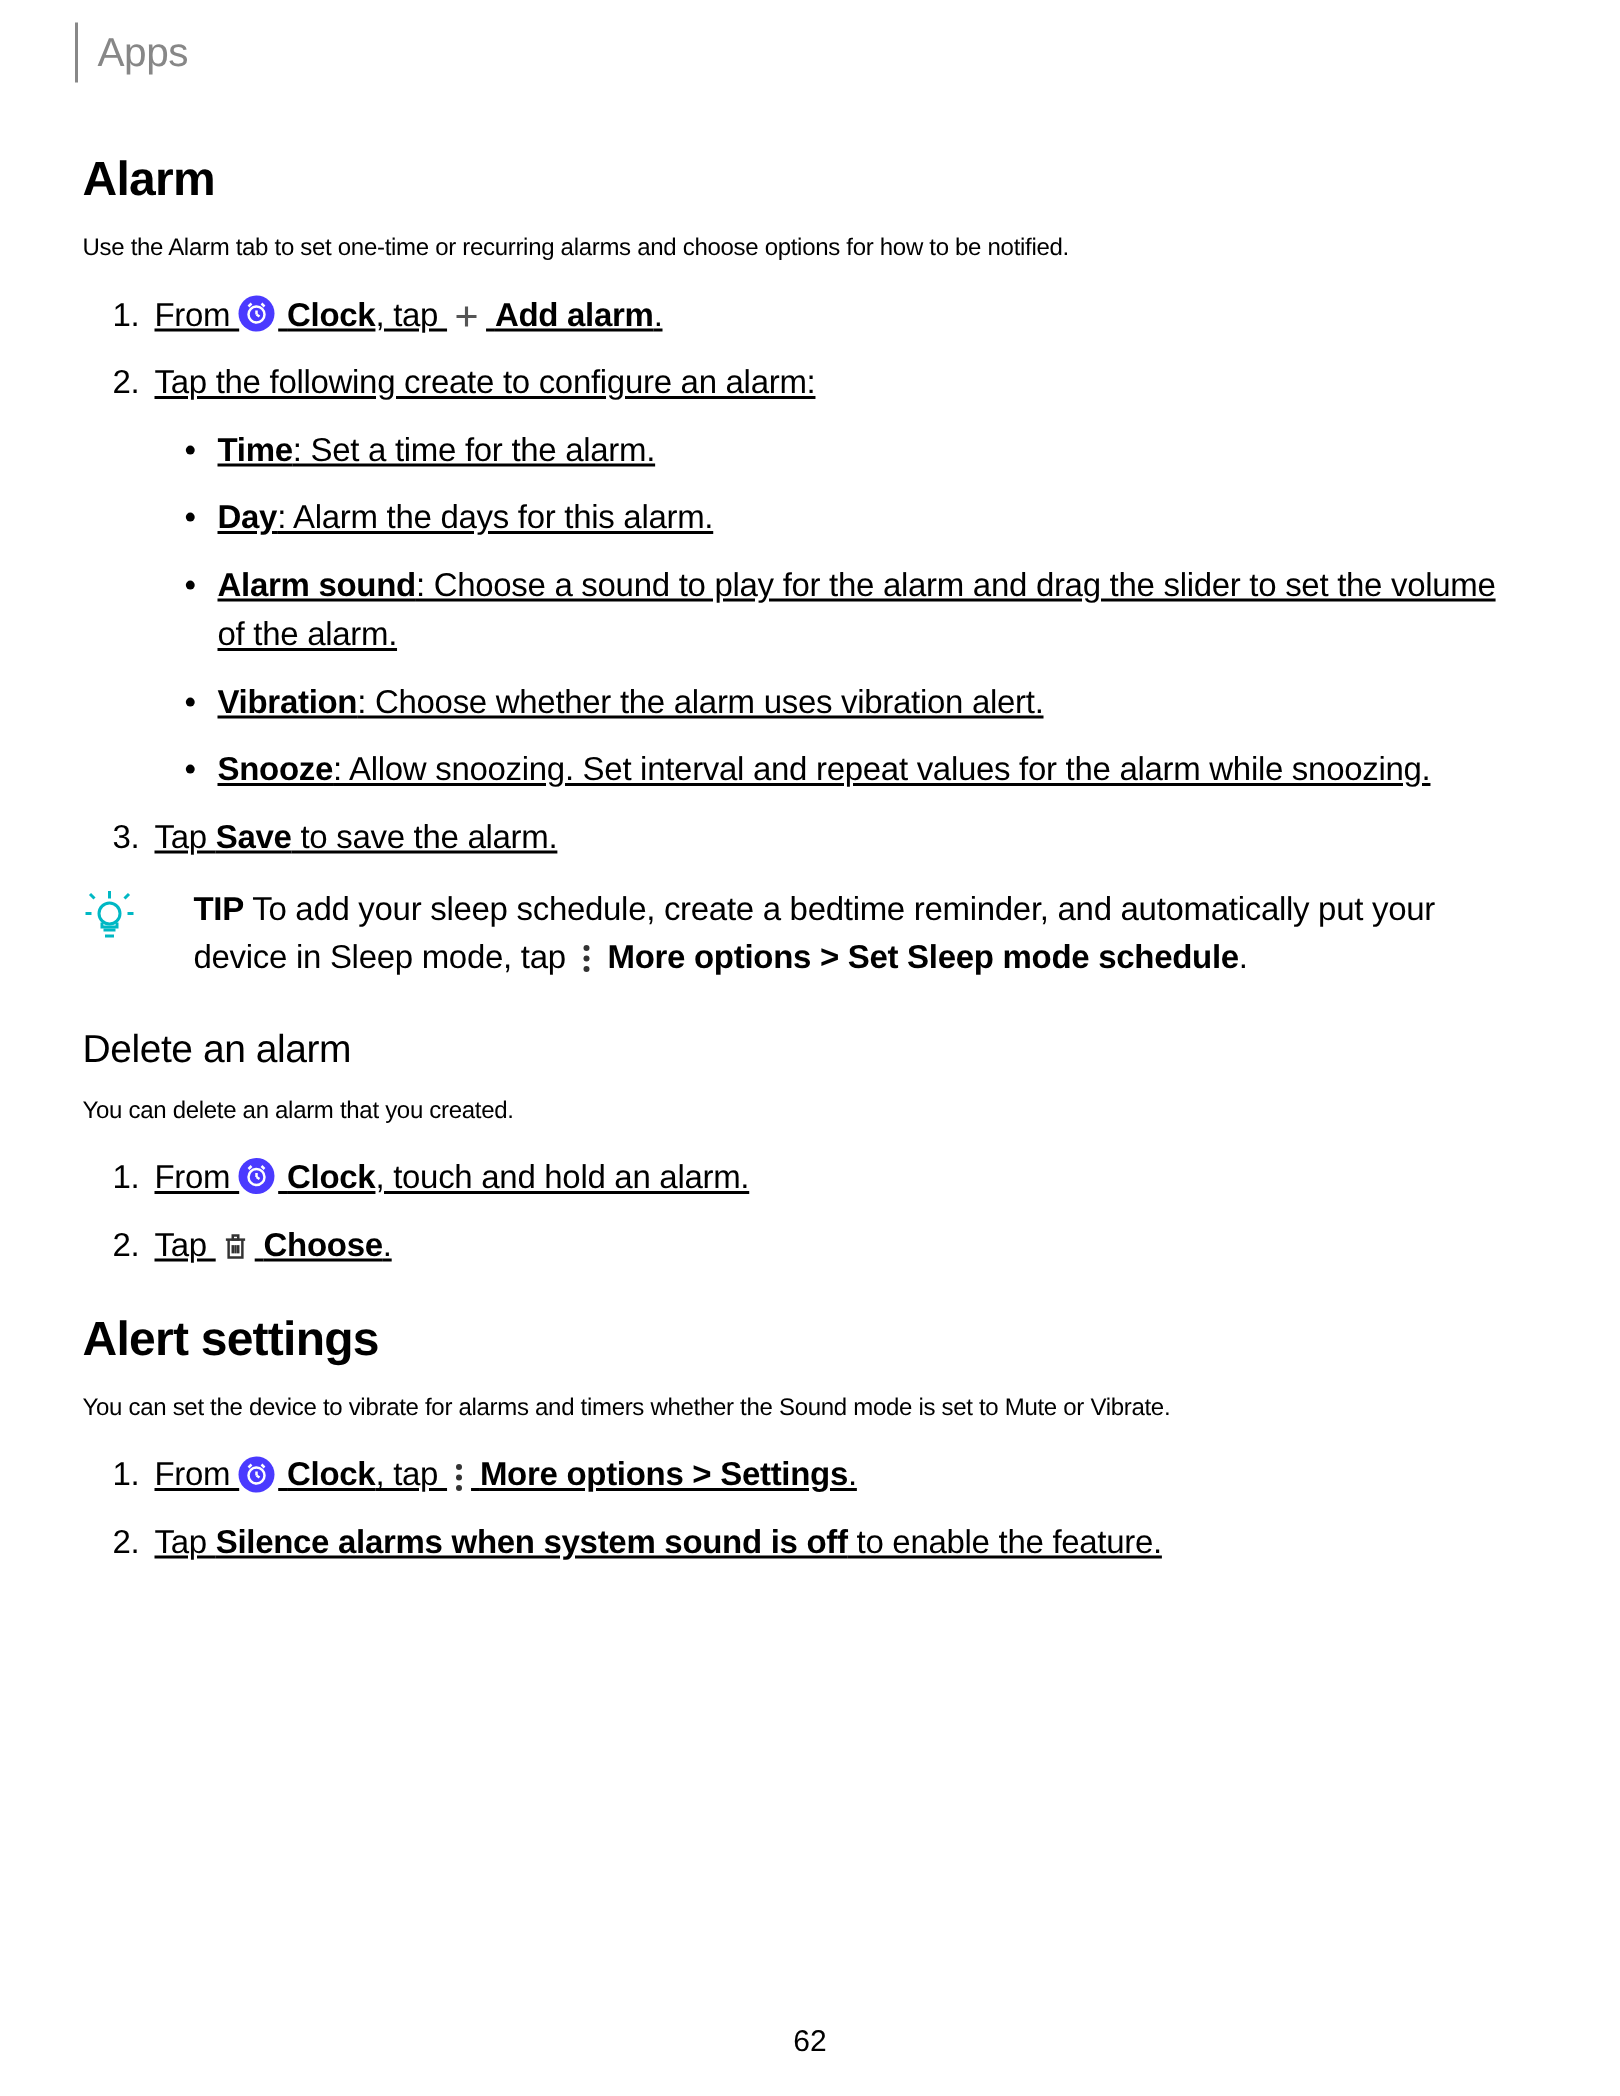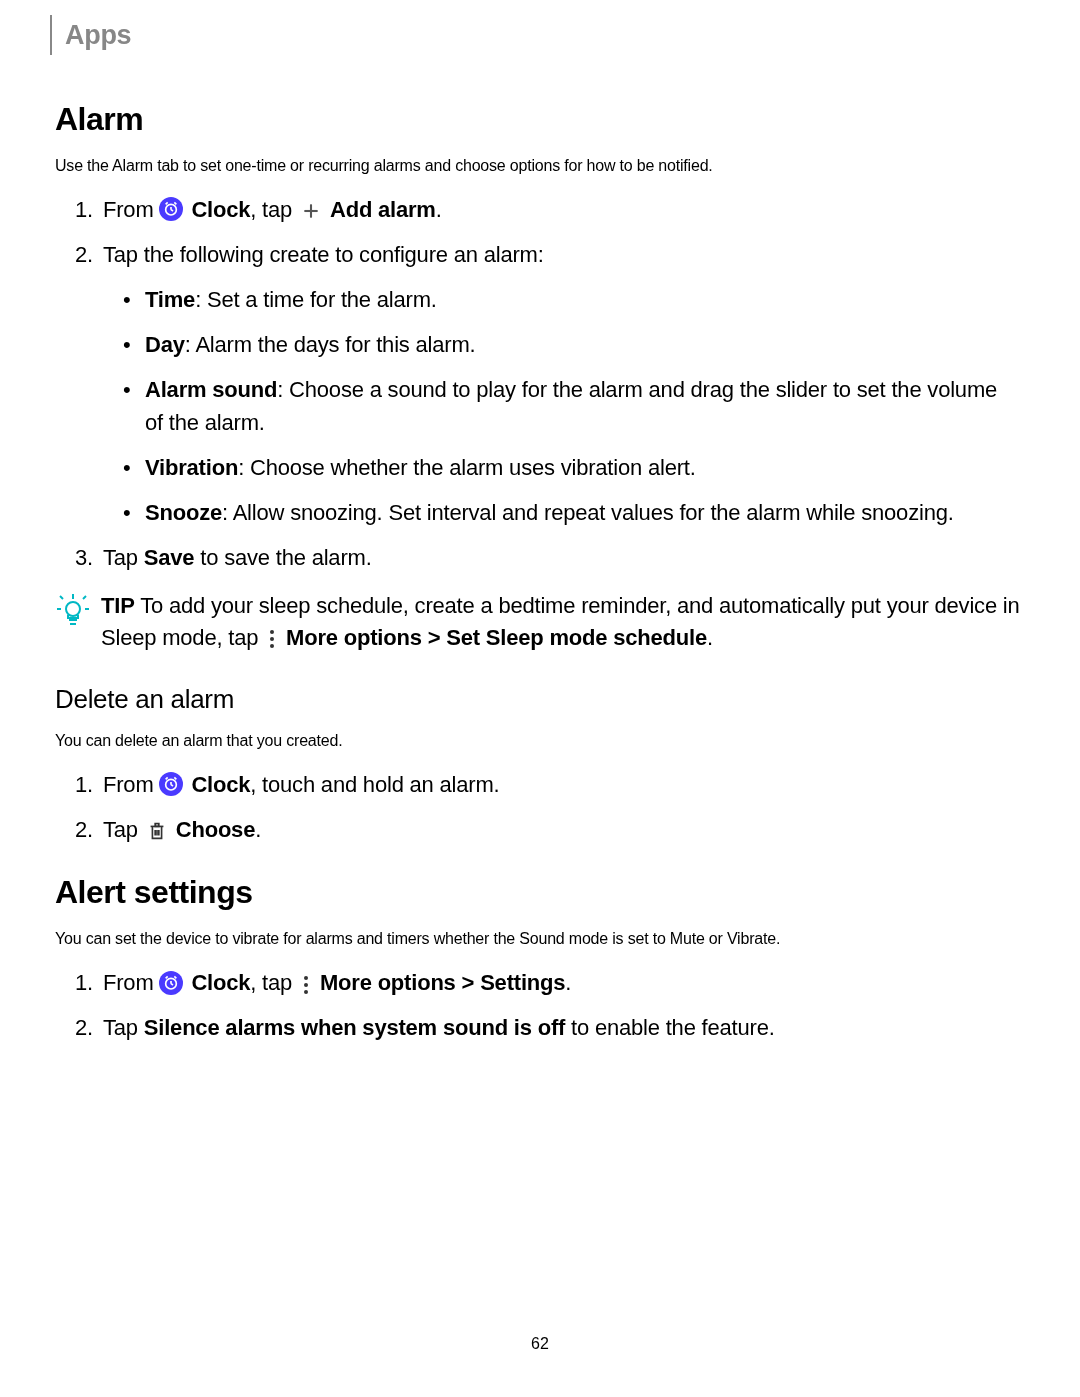--- a/index.html
+++ b/index.html
@@ -22,21 +22,21 @@
       top: 15px;
       width: 2px;
       height: 40px;
       background: #888;
     }
     .breadcrumb {
       font-size: 27px;
       color: #878787;
       margin-left: 10px;
       margin-bottom: 50px;
-      font-weight: 700;
+      font-weight: 400;
       letter-spacing: -0.3px;
     }
     h2 {
       font-size: 32px;
       font-weight: 700;
       margin-bottom: 16px;
       letter-spacing: -0.5px;
     }
     h3 {
       font-size: 26px;
@@ -57,20 +57,21 @@
       padding-left: 0;
     }
     ol > li {
       counter-increment: item;
       font-size: 22px;
       line-height: 1.5;
       margin-bottom: 12px;
       padding-left: 48px;
       position: relative;
       letter-spacing: -0.2px;
+      text-decoration: underline;
     }
     ol > li::before {
       content: counter(item) ".";
       position: absolute;
       left: 20px;
       font-size: 22px;
     }
     ul {
       list-style: none;
       padding-left: 0;
@@ -152,27 +153,28 @@
       letter-spacing: -0.2px;
     }
     .tip-icon {
       flex-shrink: 0;
       width: 36px;
       height: 36px;
       margin-top: 2px;
     }
     .tip-content {
       flex: 1;
+      margin-left: 28px;
     }
     .page-number {
       position: absolute;
-      bottom: 44px;
+      bottom: 24px;
       left: 50%;
       transform: translateX(-50%);
-      font-size: 16px;
+      font-size: 20px;
     }
     .section {
       margin-bottom: 28px;
     }
   </style>
 </head>
 <body>
 
 <div class="header-divider"></div>
 <div class="breadcrumb">Apps</div>

